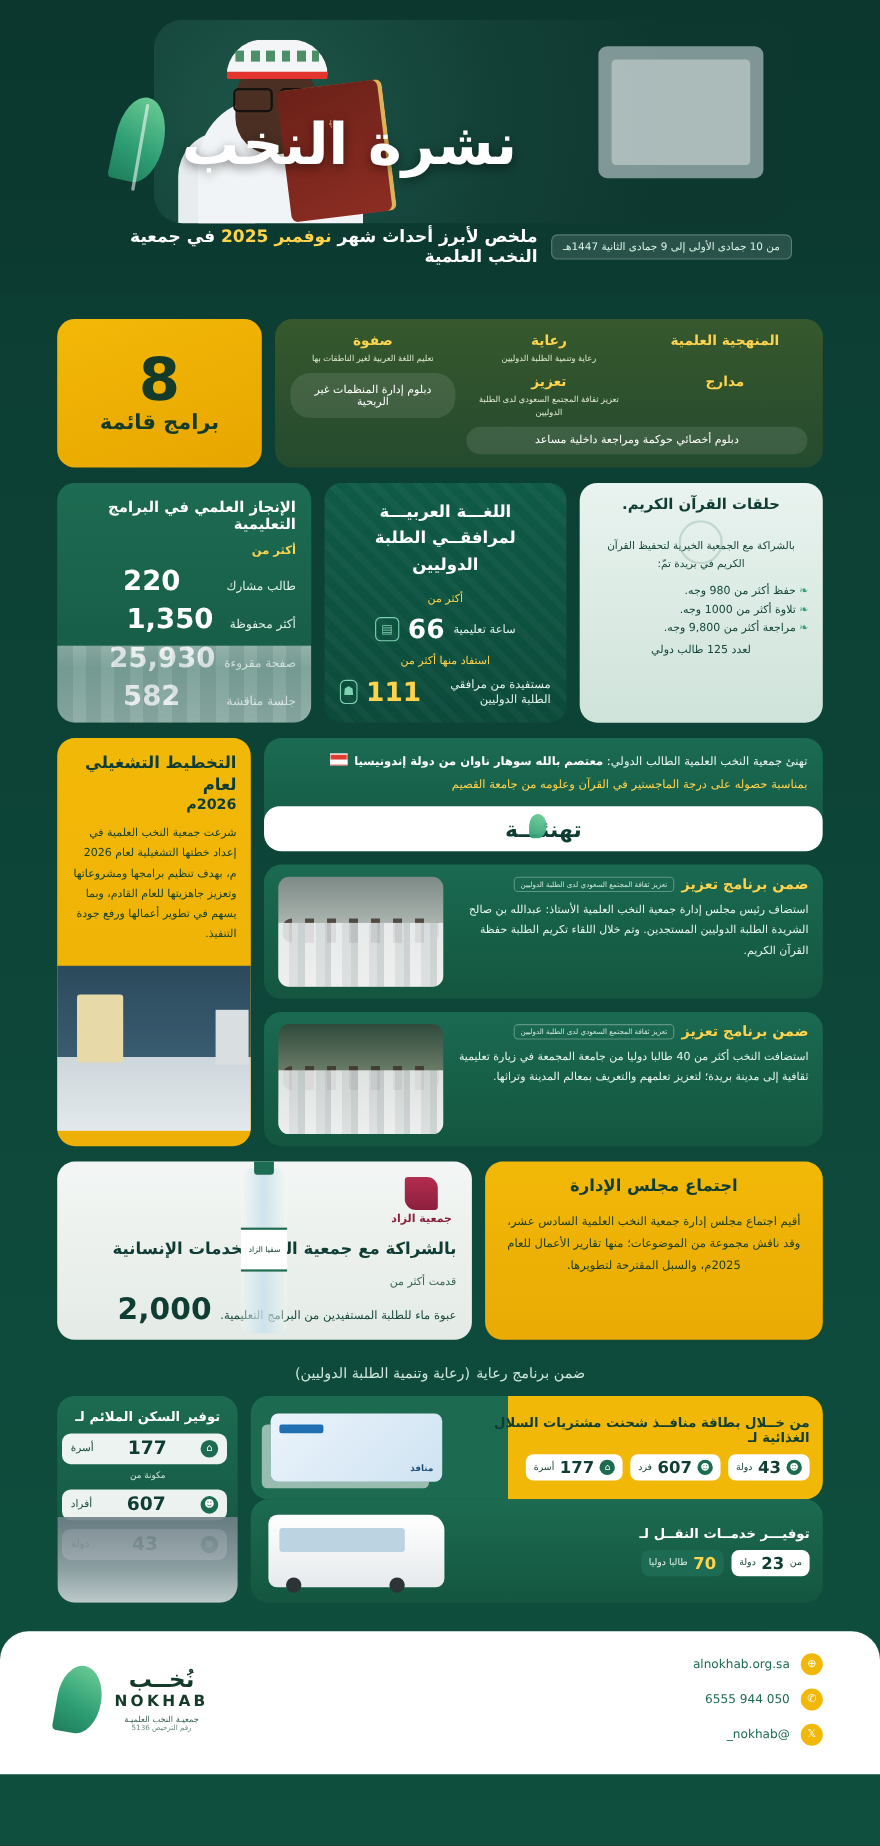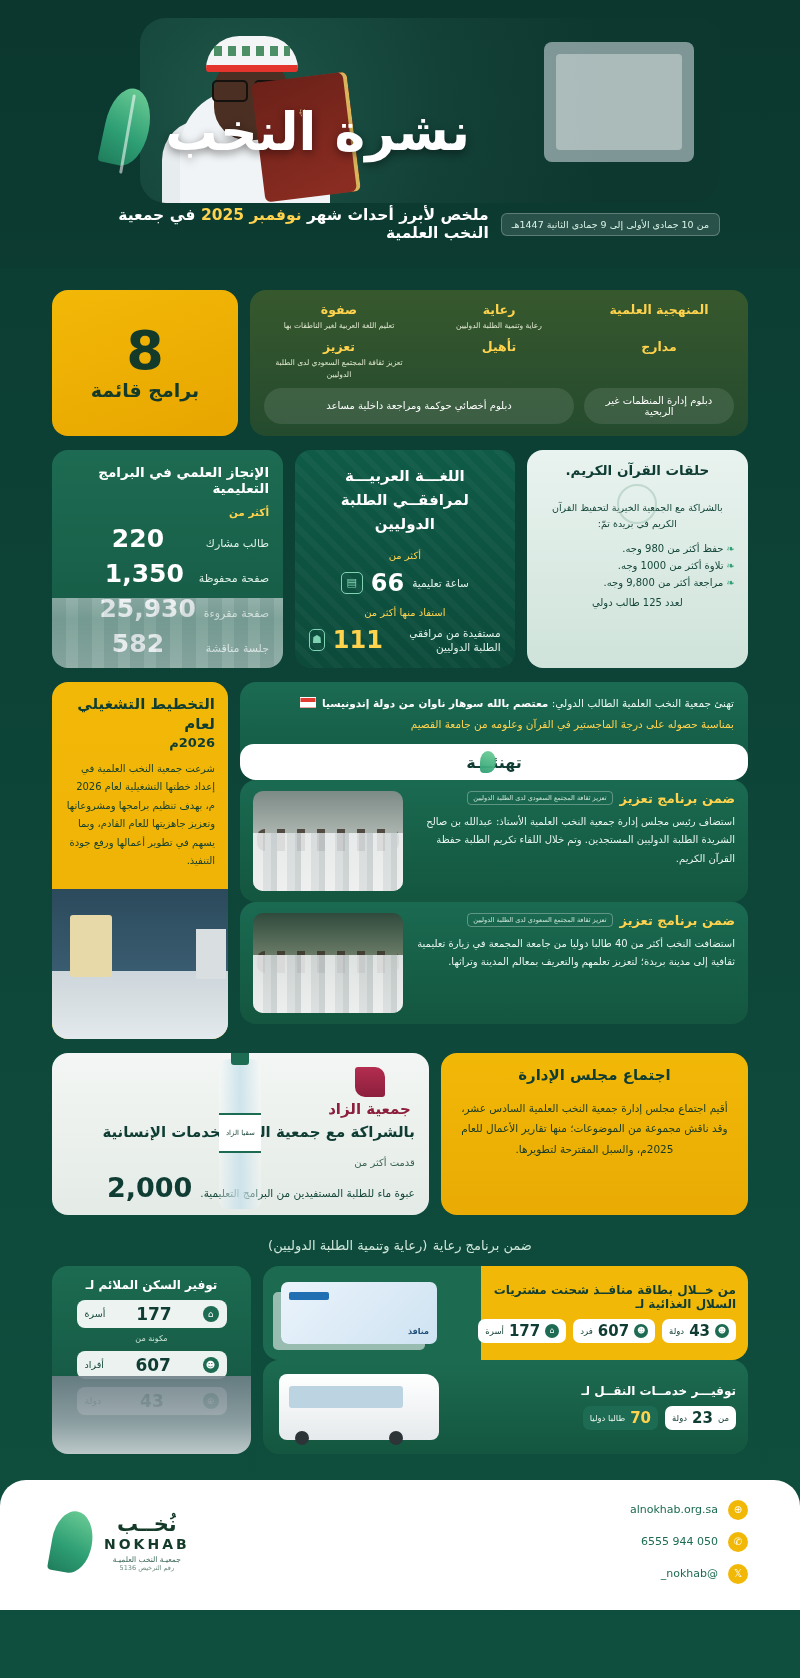--- a/index.html
+++ b/index.html
@@ -241,40 +241,40 @@
     height: 150px; margin: 8px 0 0;
     background:
       linear-gradient(180deg,#2b4a5c 0%, #3a5c70 55%, #cdd6db 55%, #e3e9ec 100%);
     position:relative;
   }
   .plan-photo:after{
     content:""; position:absolute; left:18px; top:26px; width:42px; height:62px;
     background:#e7d9a8; border-radius:3px; box-shadow: 120px 8px 0 -6px #d9dee1;
   }
 
-  .right-col { flex:1; display:flex; flex-direction:column; }
+  .right-col { flex:1; display:flex; flex-direction:column; gap: 12px; }
 
   .c-congrats {
     border-radius: 16px; background: linear-gradient(180deg,#1b6b52,#135743);
     padding: 12px 14px 0; color:#fff; position:relative; overflow:hidden;
   }
   .c-congrats .line1 { font-size: 10.5px; line-height:1.8; color:#eaf6f0;}
   .c-congrats .line1 b { color:#ffffff; }
   .flag-id {
     display:inline-block; width:16px; height:11px; vertical-align:-1px;
     background: linear-gradient(180deg,#e03c31 50%, #ffffff 50%);
     border: .5px solid rgba(255,255,255,.5); margin: 0 3px;
   }
   .c-congrats .line2 { font-size: 10.5px; color:#ffd34d; line-height:1.8; margin-top:2px;}
   .congrats-banner {
     margin: 10px -14px 0; background:#ffffff; border-radius: 14px 14px 0 0;
     padding: 9px 0 8px; text-align:center;
   }
   .congrats-banner .word {
-    font-size: 16px; font-weight: 800; color:#0f3d33; position:relative; display:inline-block;
+    font-size: 20px; font-weight: 800; color:#0f3d33; position:relative; display:inline-block;
   }
   .congrats-banner .word:after{
     content:""; position:absolute; right: 46%; top:-2px; width: 16px; height: 22px;
     background: linear-gradient(200deg,#6fcf97,#2e9e74);
     border-radius: 50% 50% 50% 4px; opacity:.95;
   }
 
   .c-news {
     border-radius: 16px; background: linear-gradient(180deg,#1a6a51,#14563f);
     padding: 11px 13px; color:#fff; display:flex; gap: 12px; align-items:flex-start;
@@ -306,21 +306,21 @@
   .c-zad {
     flex: 1.25; border-radius:16px; background: linear-gradient(180deg,#f3f6f4,#e4ebe6);
     position:relative; padding: 12px 14px; color:#0f3d33; overflow:hidden;
   }
   .zad-logo { position:absolute; top:14px; right:18px; text-align:center; }
   .zad-logo .mark {
     width: 30px; height:30px; margin: 0 auto;
     background: linear-gradient(180deg,#b32d4f,#8c1f3d);
     border-radius: 3px 10px 3px 10px;
   }
-  .zad-logo .nm { font-size: 15px; color:#8c1f3d; font-weight:700; margin-top:3px;}
+  .zad-logo .nm { font-size: 10px; color:#8c1f3d; font-weight:700; margin-top:3px;}
   .zad-bottle {
     position:absolute; left: 50%; top: 6px; transform: translateX(-50%);
     width: 42px; height: 150px;
     background: linear-gradient(90deg, rgba(255,255,255,.25), rgba(200,225,235,.85), rgba(255,255,255,.25));
     border-radius: 10px 10px 8px 8px;
   }
   .zad-bottle:before{
     content:""; position:absolute; left:12px; top:-10px; width:18px; height:16px;
     background:#1d6b52; border-radius:3px;
   }
@@ -343,21 +343,21 @@
   .c-board p { font-size: 10.5px; line-height:1.95; margin-top: 14px; color:#153a27; text-align:center;}
 
   
   .riaya-title {
     margin: 20px 52px 0; text-align:center; color:#ffffff;
     font-size: 16px; font-weight:800;
   }
   .riaya-title span { color:#cfe6da; font-weight:400; font-size: 13px;}
   .sec4 { margin: 12px 52px 0 52px; display:flex; gap: 12px; }
   .c-house {
-    width: 199px; flex:none; border-radius:16px; padding: 12px 10px;
+    width: 164px; flex:none; border-radius:16px; padding: 12px 10px;
     background: linear-gradient(180deg,#1c6b51,#13503e);
     color:#fff; text-align:center; position:relative; overflow:hidden;
   }
   .c-house h4 { font-size: 12px; font-weight:700; }
   .h-chip {
     margin: 8px auto 0; width: 150px;
     background: rgba(255,255,255,.92); border-radius: 8px;
     display:flex; align-items:center; justify-content:space-between;
     padding: 4px 8px; color:#0f3d33;
   }
@@ -497,24 +497,20 @@
       </div>
       <div class="prog">
         <div class="t">صفوة</div>
         <div class="d">تعليم اللغة العربية لغير الناطقات بها</div>
       </div>
       <div class="prog">
         <div class="t">مدارج</div>
         <div class="d"></div>
       </div>
       <div class="prog">
-        <div class="t">تأهيل</div>
-        <div class="d"></div>
-      </div>
-      <div class="prog">
         <div class="t">تعزيز</div>
         <div class="d">تعزيز ثقافة المجتمع السعودي لدى الطلبة الدوليين</div>
       </div>
       <div class="prog-pill">دبلوم إدارة المنظمات غير الربحية</div>
       <div class="prog-pill" style="grid-column: span 2">دبلوم أخصائي حوكمة ومراجعة داخلية مساعد</div>
     </div>
     <div class="programs-badge">
       <div class="num">8</div>
       <div class="lbl">برامج قائمة</div>
     </div>
@@ -551,21 +547,21 @@
     </div>
 
     <div class="card c-edu">
       <h3>الإنجاز العلمي في البرامج التعليمية</h3>
       <div class="sub">أكثر من</div>
       <div class="statline">
         <div class="k">طالب مشارك</div>
         <div class="v">220</div>
       </div>
       <div class="statline">
-        <div class="k">صفحة محفوظة</div>
+        <div class="k">أكثر محفوظة</div>
         <div class="v">1,350</div>
       </div>
       <div class="statline">
         <div class="k">صفحة مقروءة</div>
         <div class="v">25,930</div>
       </div>
       <div class="statline">
         <div class="k">جلسة مناقشة</div>
         <div class="v">582</div>
       </div>

